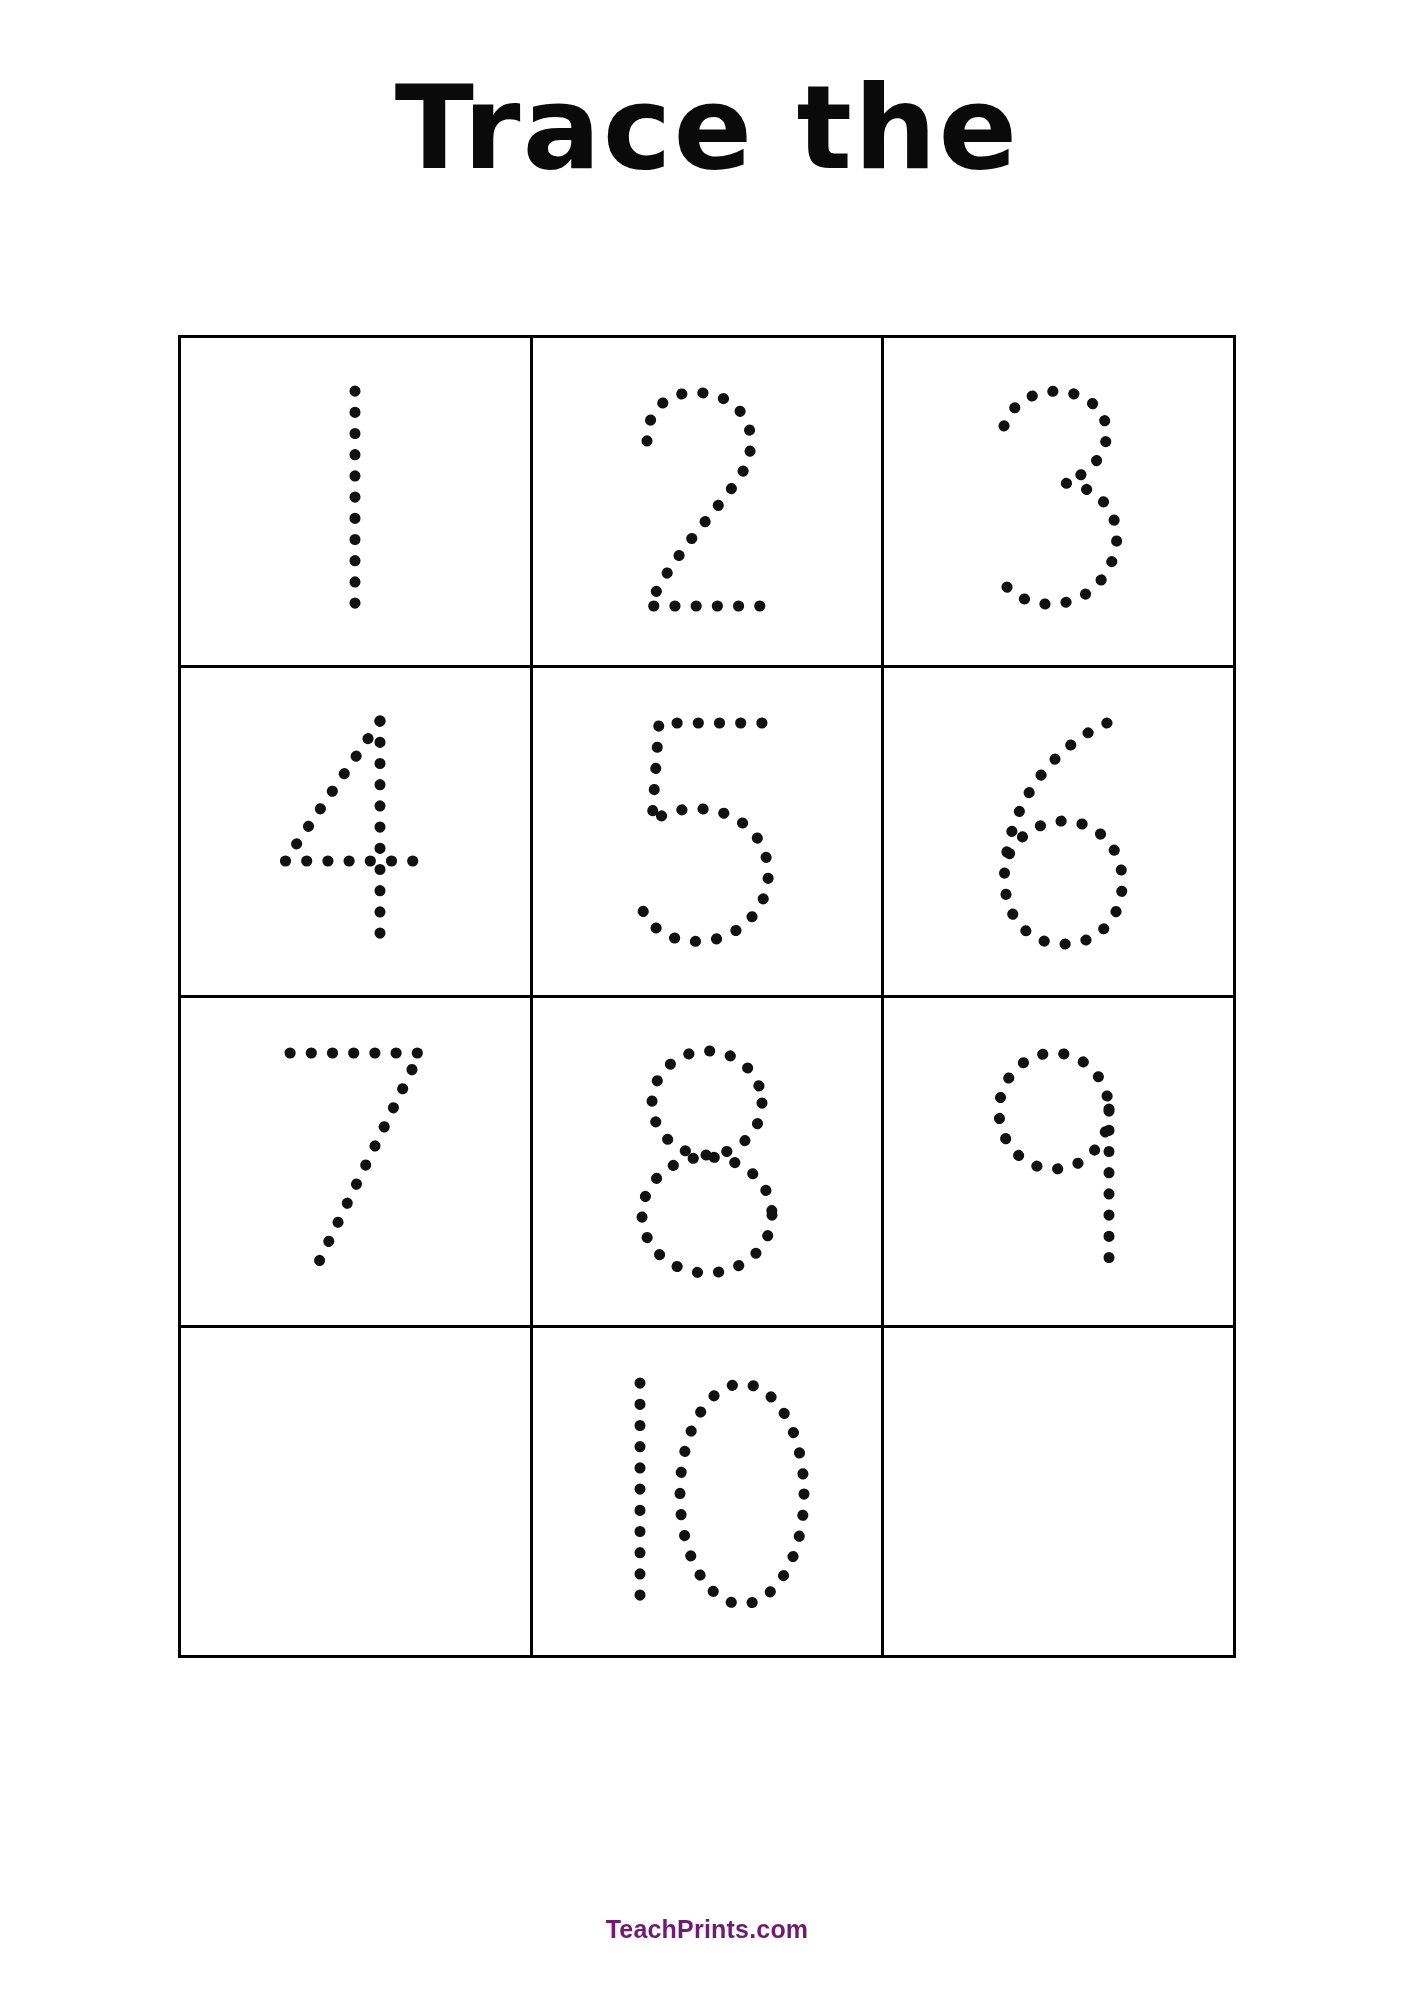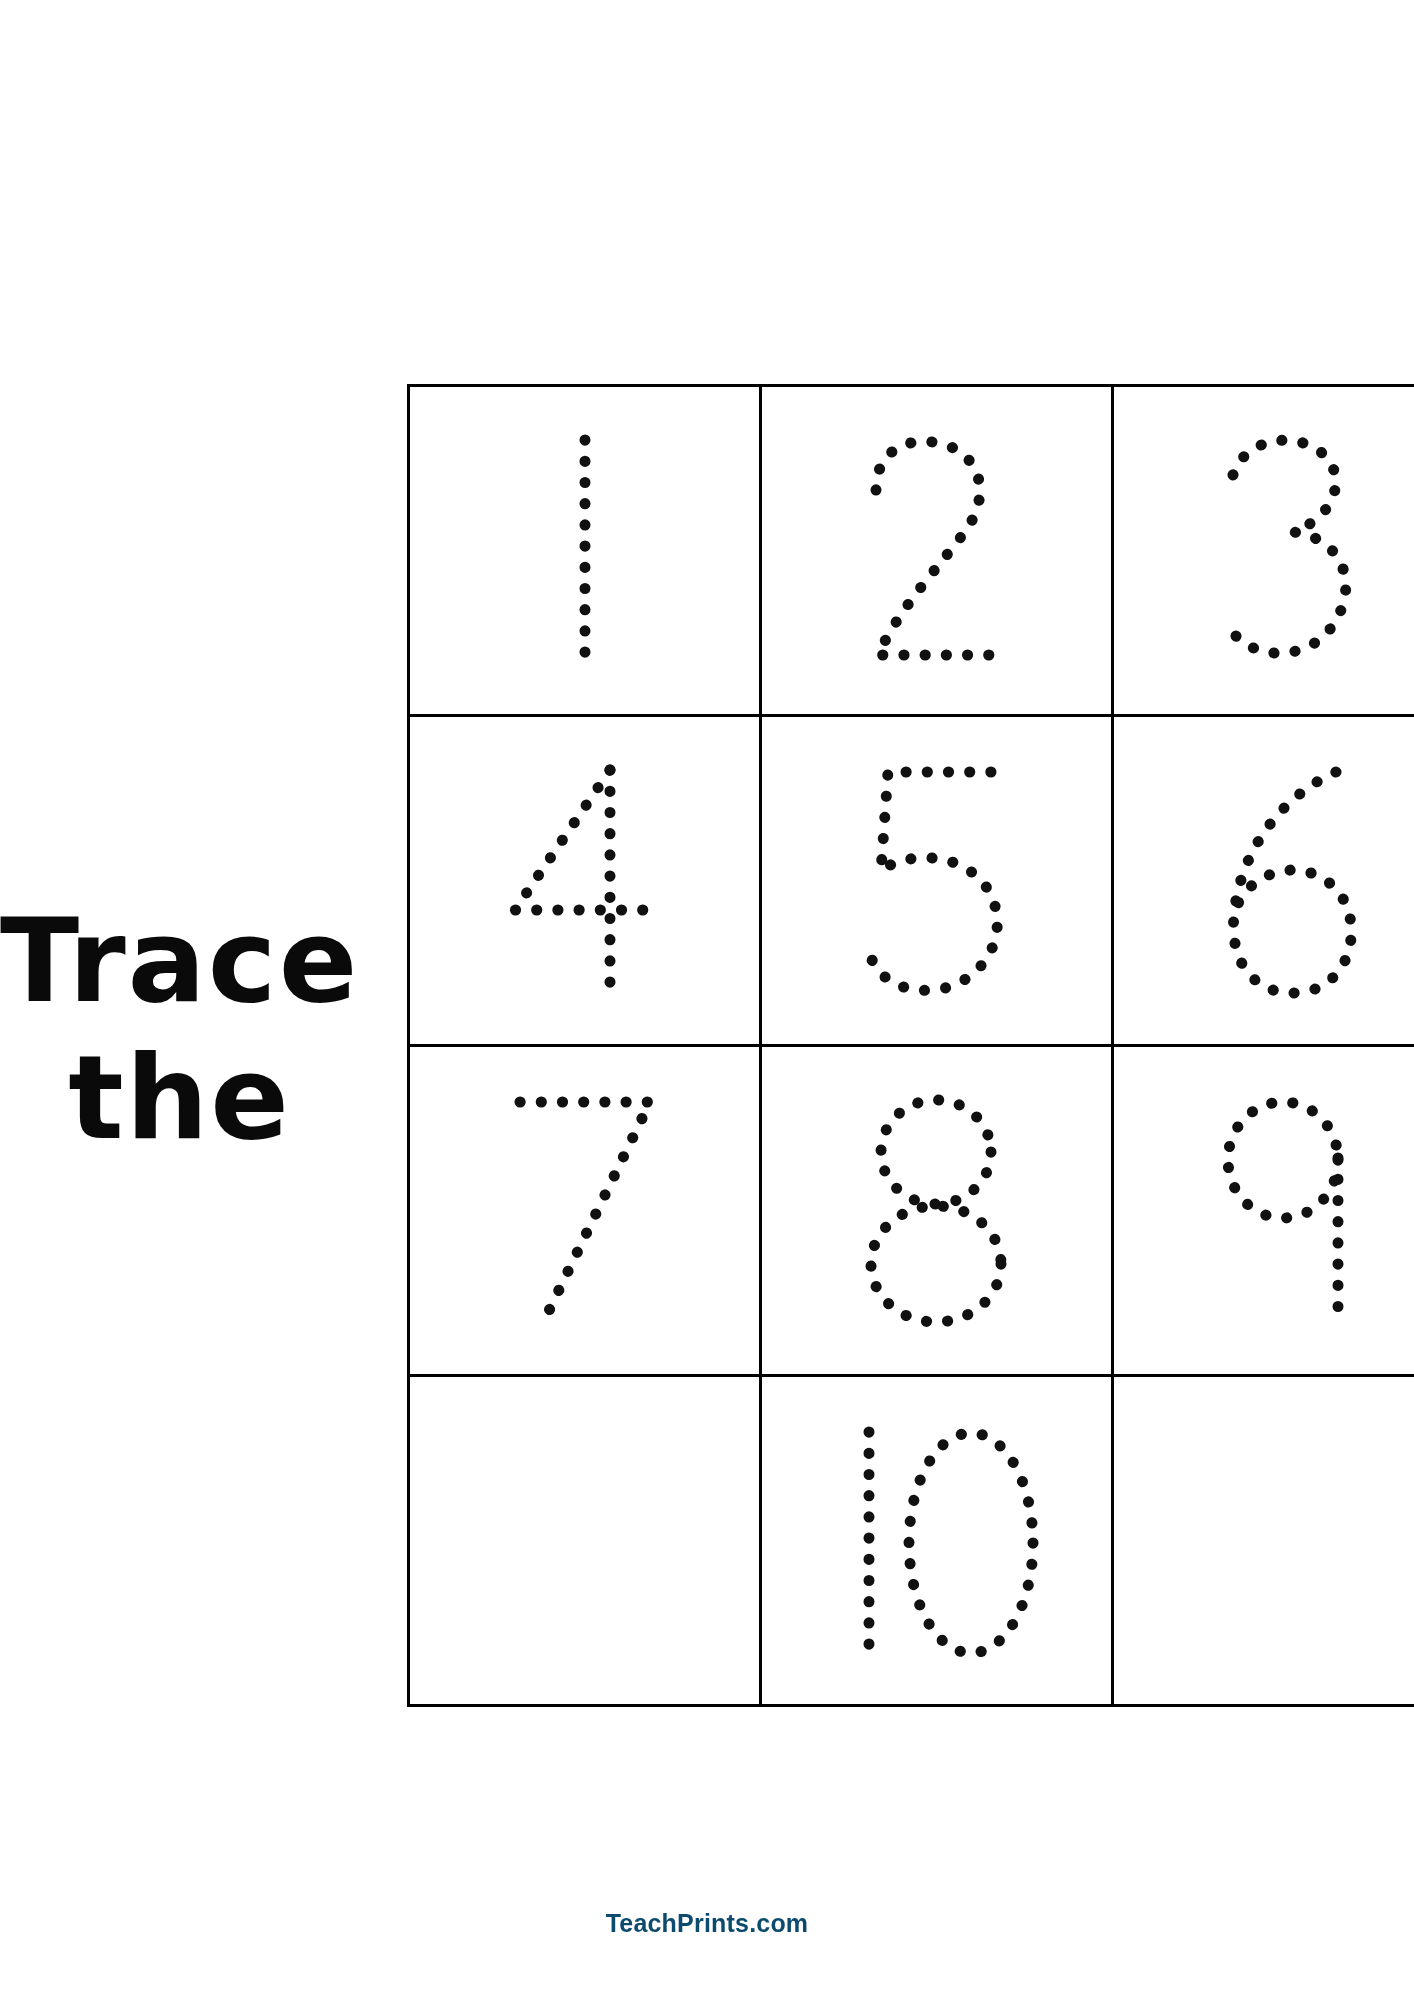--- a/index.html
+++ b/index.html
@@ -14,21 +14,21 @@
     color: #000000;
     position: relative;
     overflow: hidden;
   }
 
   .page {
     width: 1414px;
     height: 2000px;
     box-sizing: border-box;
     display: flex;
-    flex-direction: row;
+    flex-direction: column;
     align-items: center;
     background: #ffffff;
     gap: 48px;
   }
 
   .title {
     margin-top: 60px;
     width: 1000px;
     text-align: center;
     font-family: "DejaVu Sans", sans-serif;
@@ -76,26 +76,26 @@
     stroke: #111111;
     stroke-width: 11;
     stroke-linecap: round;
     stroke-dasharray: 0.2 21;
   }
 
   .footer {
     position: absolute;
     left: 0;
     right: 0;
-    bottom: 62px;
+    bottom: 56px;
     text-align: center;
     font-family: "Liberation Sans", sans-serif;
     font-size: 25px;
     font-weight: 700;
-    color: #0c4a6e;
+    color: #701a75;
     letter-spacing: 0.2px;
   }
 </style>
 </head>
 <body>
 
 <div class="page">
 
   <div class="title">
     <div>Trace the</div>

